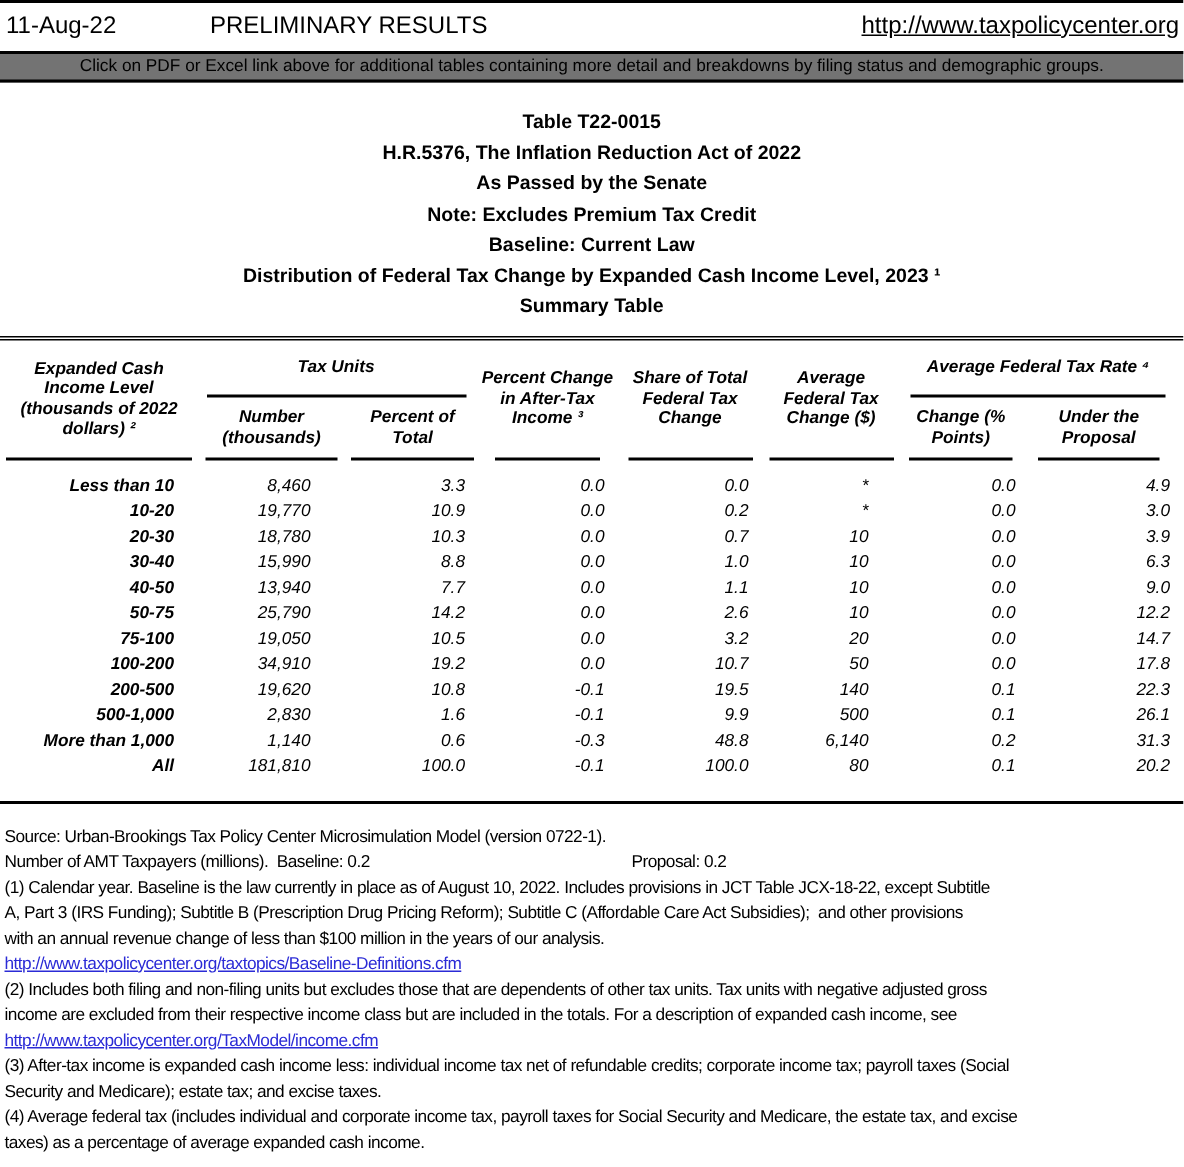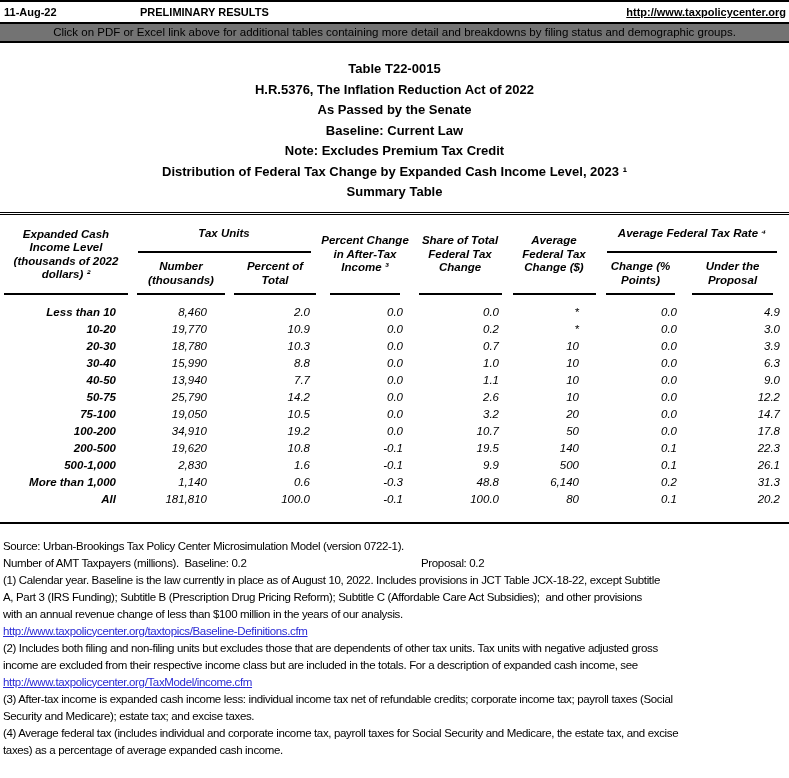--- a/index.html
+++ b/index.html
@@ -1,21 +1,21 @@
 <!DOCTYPE html>
 <html><head>
 <meta charset="utf-8">
 <style>
   * { margin:0; padding:0; box-sizing:border-box; }
   html,body { width:789px; height:778px; background:#fff; overflow:hidden;
               font-family:"Liberation Sans", sans-serif; color:#000; }
 
   .top-rule { border-top:2px solid #000; }
 
-  .masthead { position:relative; height:20px; font-size:11px; font-weight:bold;
+  .masthead { position:relative; height:32px; font-size:16px; font-weight:normal;
               display:flex; align-items:center; }
   .masthead .date { position:absolute; left:4px; }
   .masthead .prelim { position:absolute; left:140px; }
   .masthead .site { position:absolute; right:3px; text-decoration:underline; cursor:pointer; }
 
   .banner { background:#737373; border-top:2px solid #000; border-bottom:2px solid #000;
             text-align:center; font-weight:normal; font-size:11.5px; padding:2px 0 3px 0; }
 
   .titles { margin-top:16px; text-align:center; font-weight:bold; font-size:13px;
             line-height:20.5px; }
@@ -64,22 +64,22 @@
 </div>
 
 <div class="banner">
   <span>Click on PDF or Excel link above for additional tables containing more detail and breakdowns by filing status and demographic groups.</span>
 </div>
 
 <div class="titles" id="title-block">
     <div>Table T22-0015</div>
     <div>H.R.5376, The Inflation Reduction Act of 2022</div>
     <div>As Passed by the Senate</div>
+    <div>Note: Excludes Premium Tax Credit</div>
     <div>Baseline: Current Law</div>
-    <div>Note: Excludes Premium Tax Credit</div>
     <div>Distribution of Federal Tax Change by Expanded Cash Income Level, 2023 ¹</div>
     <div>Summary Table</div>
   </div>
 
 <div class="double-rule"></div>
 
 <table>
   <colgroup>
     <col style="width:128px">
       <col style="width:102px">
@@ -106,21 +106,21 @@
       <th class="u" style="--uw:calc(100% - 22px)">Under the Proposal</th>
     </tr>
   </thead>
   <tbody id="tbody">
       <tr class="spacer">
         <td colspan="8"></td>
       </tr>
       <tr>
         <td class="c1">Less than 10</td>
         <td class="c2">8,460</td>
-        <td class="c3">2.0</td>
+        <td class="c3">3.3</td>
         <td class="c4">0.0</td>
         <td class="c5">0.0</td>
         <td class="c6">*</td>
         <td class="c7">0.0</td>
         <td class="c8">4.9</td>
       </tr>
       <tr>
         <td class="c1">10-20</td>
         <td class="c2">19,770</td>
         <td class="c3">10.9</td>

